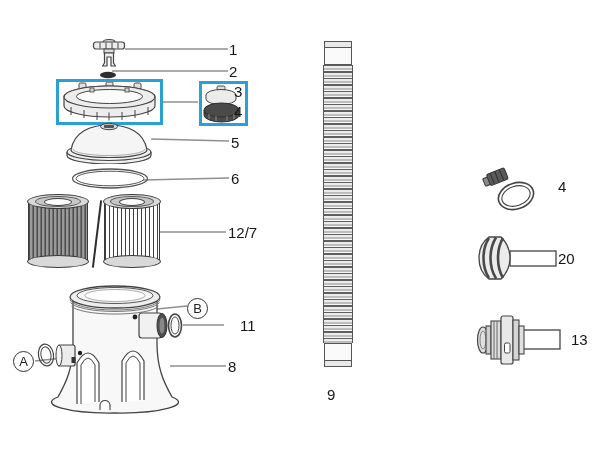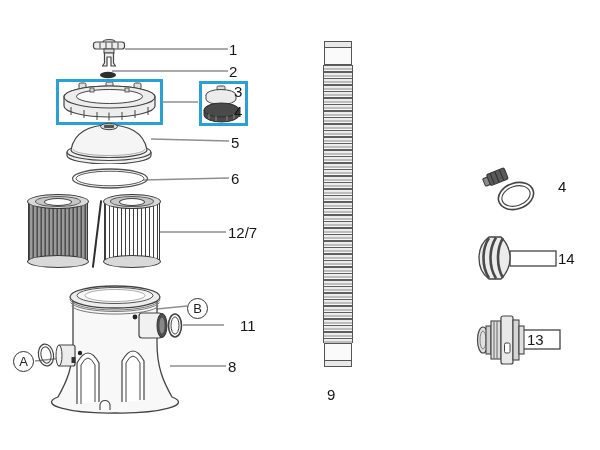--- a/index.html
+++ b/index.html
@@ -227,16 +227,16 @@
 
   <span class="callout-num" style="left:229px;top:41px">1</span>
   <span class="callout-num" style="left:229px;top:63px">2</span>
   <span class="callout-num" style="left:231px;top:134px">5</span>
   <span class="callout-num" style="left:231px;top:170px">6</span>
   <span class="callout-num" style="left:228px;top:224px">12/7</span>
   <span class="callout-num" style="left:240px;top:317px">11</span>
   <span class="callout-num" style="left:228px;top:358px">8</span>
   <span class="callout-num" style="left:327px;top:386px">9</span>
   <span class="callout-num" style="left:558px;top:178px">4</span>
-  <span class="callout-num" style="left:558px;top:250px">14</span>
-  <span class="callout-num" style="left:527px;top:331px">13</span>
+  <span class="callout-num" style="left:558px;top:250px">20</span>
+  <span class="callout-num" style="left:571px;top:331px">13</span>
 
 </div>
 
 </body></html>

